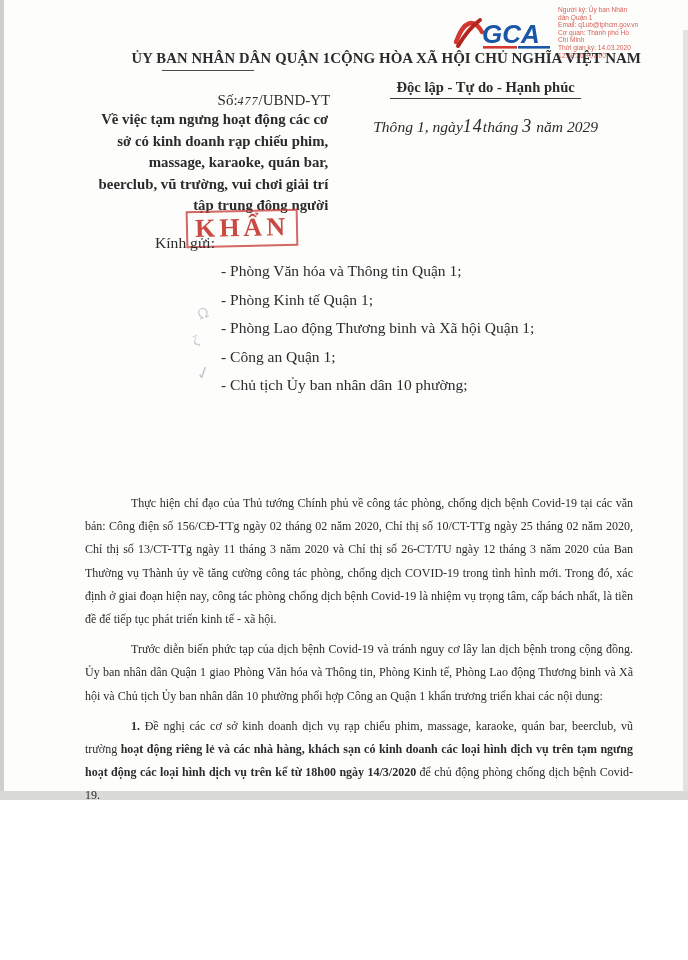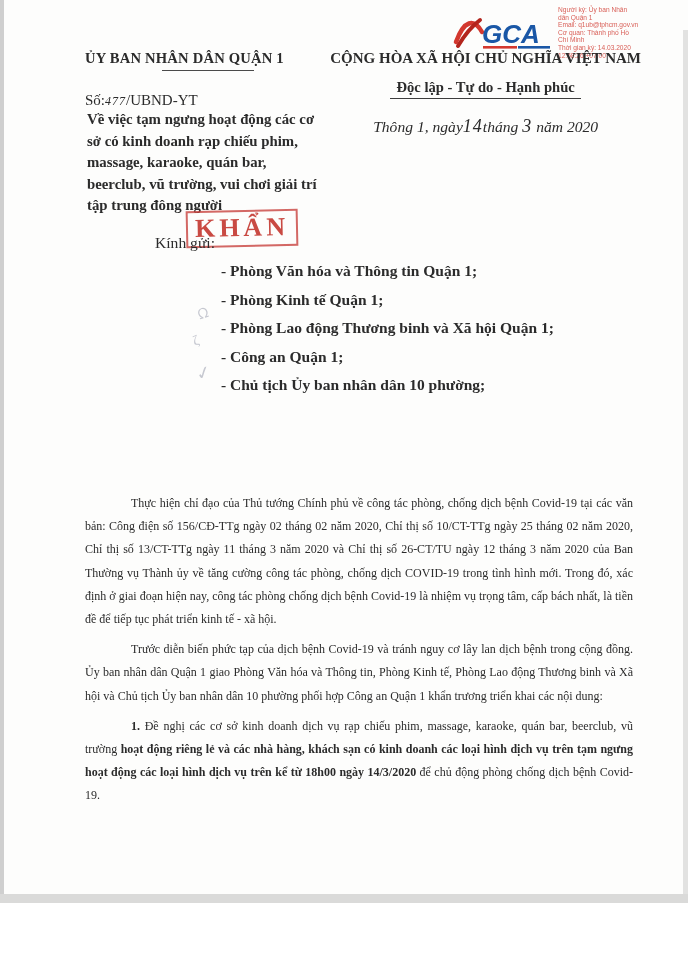--- a/index.html
+++ b/index.html
@@ -1,37 +1,37 @@
 <!DOCTYPE html>
 <html lang="vi"><head>
 <meta charset="utf-8">
 <style>
   * { margin:0; padding:0; box-sizing:border-box; }
   html,body { background:#ffffff; }
   .page {
-    position:relative; width:688px; height:903px;
+    position:relative; width:688px; height:800px;
     background:#fdfdfc; overflow:hidden;
     font-family:"Liberation Serif", serif; color:#2b2b2b;
   }
   
   .edge-left  { position:absolute; left:0; top:0; width:4px; height:100%; background:#cfcfcf; }
   .edge-right { position:absolute; right:0; top:30px; width:5px; height:930px; background:#e2e2e1; }
   .edge-bottom{ position:absolute; left:0; bottom:0; width:100%; height:9px; background:#dadad9; }
 
   
   .gca-logo { position:absolute; left:452px; top:12px; width:108px; height:42px; }
   .sig-text {
     position:absolute; left:558px; top:6px; width:126px;
     font-size:6.6px; line-height:7.6px; color:#d96058;
     font-family:"Liberation Sans", sans-serif;
   }
 
   
   .header-row { position:absolute; left:85px; top:50px; width:556px; display:flex; }
-  .col-left  { width:282px; text-align:left; }
+  .col-left  { width:282px; text-align:right; }
   .col-right { flex:1; text-align:center; }
   .issuer { font-weight:bold; font-size:14.6px; letter-spacing:.2px; white-space:nowrap; }
   .issuer-underline { width:92px; border-top:1.4px solid #4a4a4a; margin:3px auto 0; }
   .doc-number { margin-top:21px; font-size:15px; }
   .hand { font-style:italic; font-size:12px; letter-spacing:1px; }
   .subject { font-weight:bold; font-size:14.8px; line-height:21.5px; padding:0 2px; }
   .national-title { font-weight:bold; font-size:15px; white-space:nowrap; }
   .motto { display:inline-block; font-weight:bold; font-size:14.6px; margin-top:12px;
            padding:0 6px 2px; border-bottom:1.6px solid #3d3d3d; }
   .date-line { margin-top:17px; font-style:italic; font-size:15.6px; white-space:nowrap; }
@@ -41,21 +41,21 @@
   .urgent-stamp {
     position:absolute; left:186px; top:210px; padding:1px 7px 2px;
     border:2.5px solid rgba(198,62,58,.78); color:#c94a43;
     font-weight:bold; font-size:26px; letter-spacing:4px;
     transform:rotate(-1.2deg); background:transparent;
   }
 
   .salutation { position:absolute; left:155px; top:234px; font-weight:normal; font-size:15.6px; }
 
   .recipients { position:absolute; left:221px; top:260px; width:414px; font-size:15.5px; line-height:22px; }
-  .recipient-item { margin-bottom:6.5px;font-weight:bold; }
+  .recipient-item { margin-bottom:6.5px; }
 
   .pencil-mark { position:absolute; color:rgba(95,100,125,.35); font-size:14px; transform:rotate(-18deg); }
 
   .body-text { position:absolute; left:85px; top:492px; width:548px;
                font-size:12px; line-height:23.2px; text-align:justify; }
   .body-text p { text-indent:46px; margin-bottom:7px; }
   .b { font-weight:bold; }
 </style>
 </head>
 <body>
@@ -91,21 +91,21 @@
       <div class="issuer-underline"></div>
       <div class="doc-number">
         <span>Số:</span><span class="hand">477</span><span>/UBND-YT</span>
       </div>
       <div class="subject">Về việc tạm ngưng hoạt động các cơ sở có kinh doanh rạp chiếu phim, massage, karaoke, quán bar, beerclub, vũ trường, vui chơi giải trí tập trung đông người</div>
     </div>
     <div class="col-right">
       <div class="national-title">CỘNG HÒA XÃ HỘI CHỦ NGHĨA VIỆT NAM</div>
       <div><span class="motto">Độc lập - Tự do - Hạnh phúc</span></div>
       <div class="date-line">
-        <span>Thông 1, ngày</span><span class="hand">14</span><span>tháng</span>&nbsp;<span class="hand">3</span> <span>năm 2020</span>
+        <span>Thông 1, ngày</span><span class="hand">14</span><span>tháng</span>&nbsp;<span class="hand">3</span> <span>năm 2029</span>
       </div>
     </div>
   </div>
 
   <div class="urgent-stamp">KHẨN</div>
 
   <div class="salutation">Kính gửi:</div>
   <div class="recipients">
     <div class="recipient-item">- Phòng Văn hóa và Thông tin Quận 1;</div>
     <div class="recipient-item">- Phòng Kinh tế Quận 1;</div>

